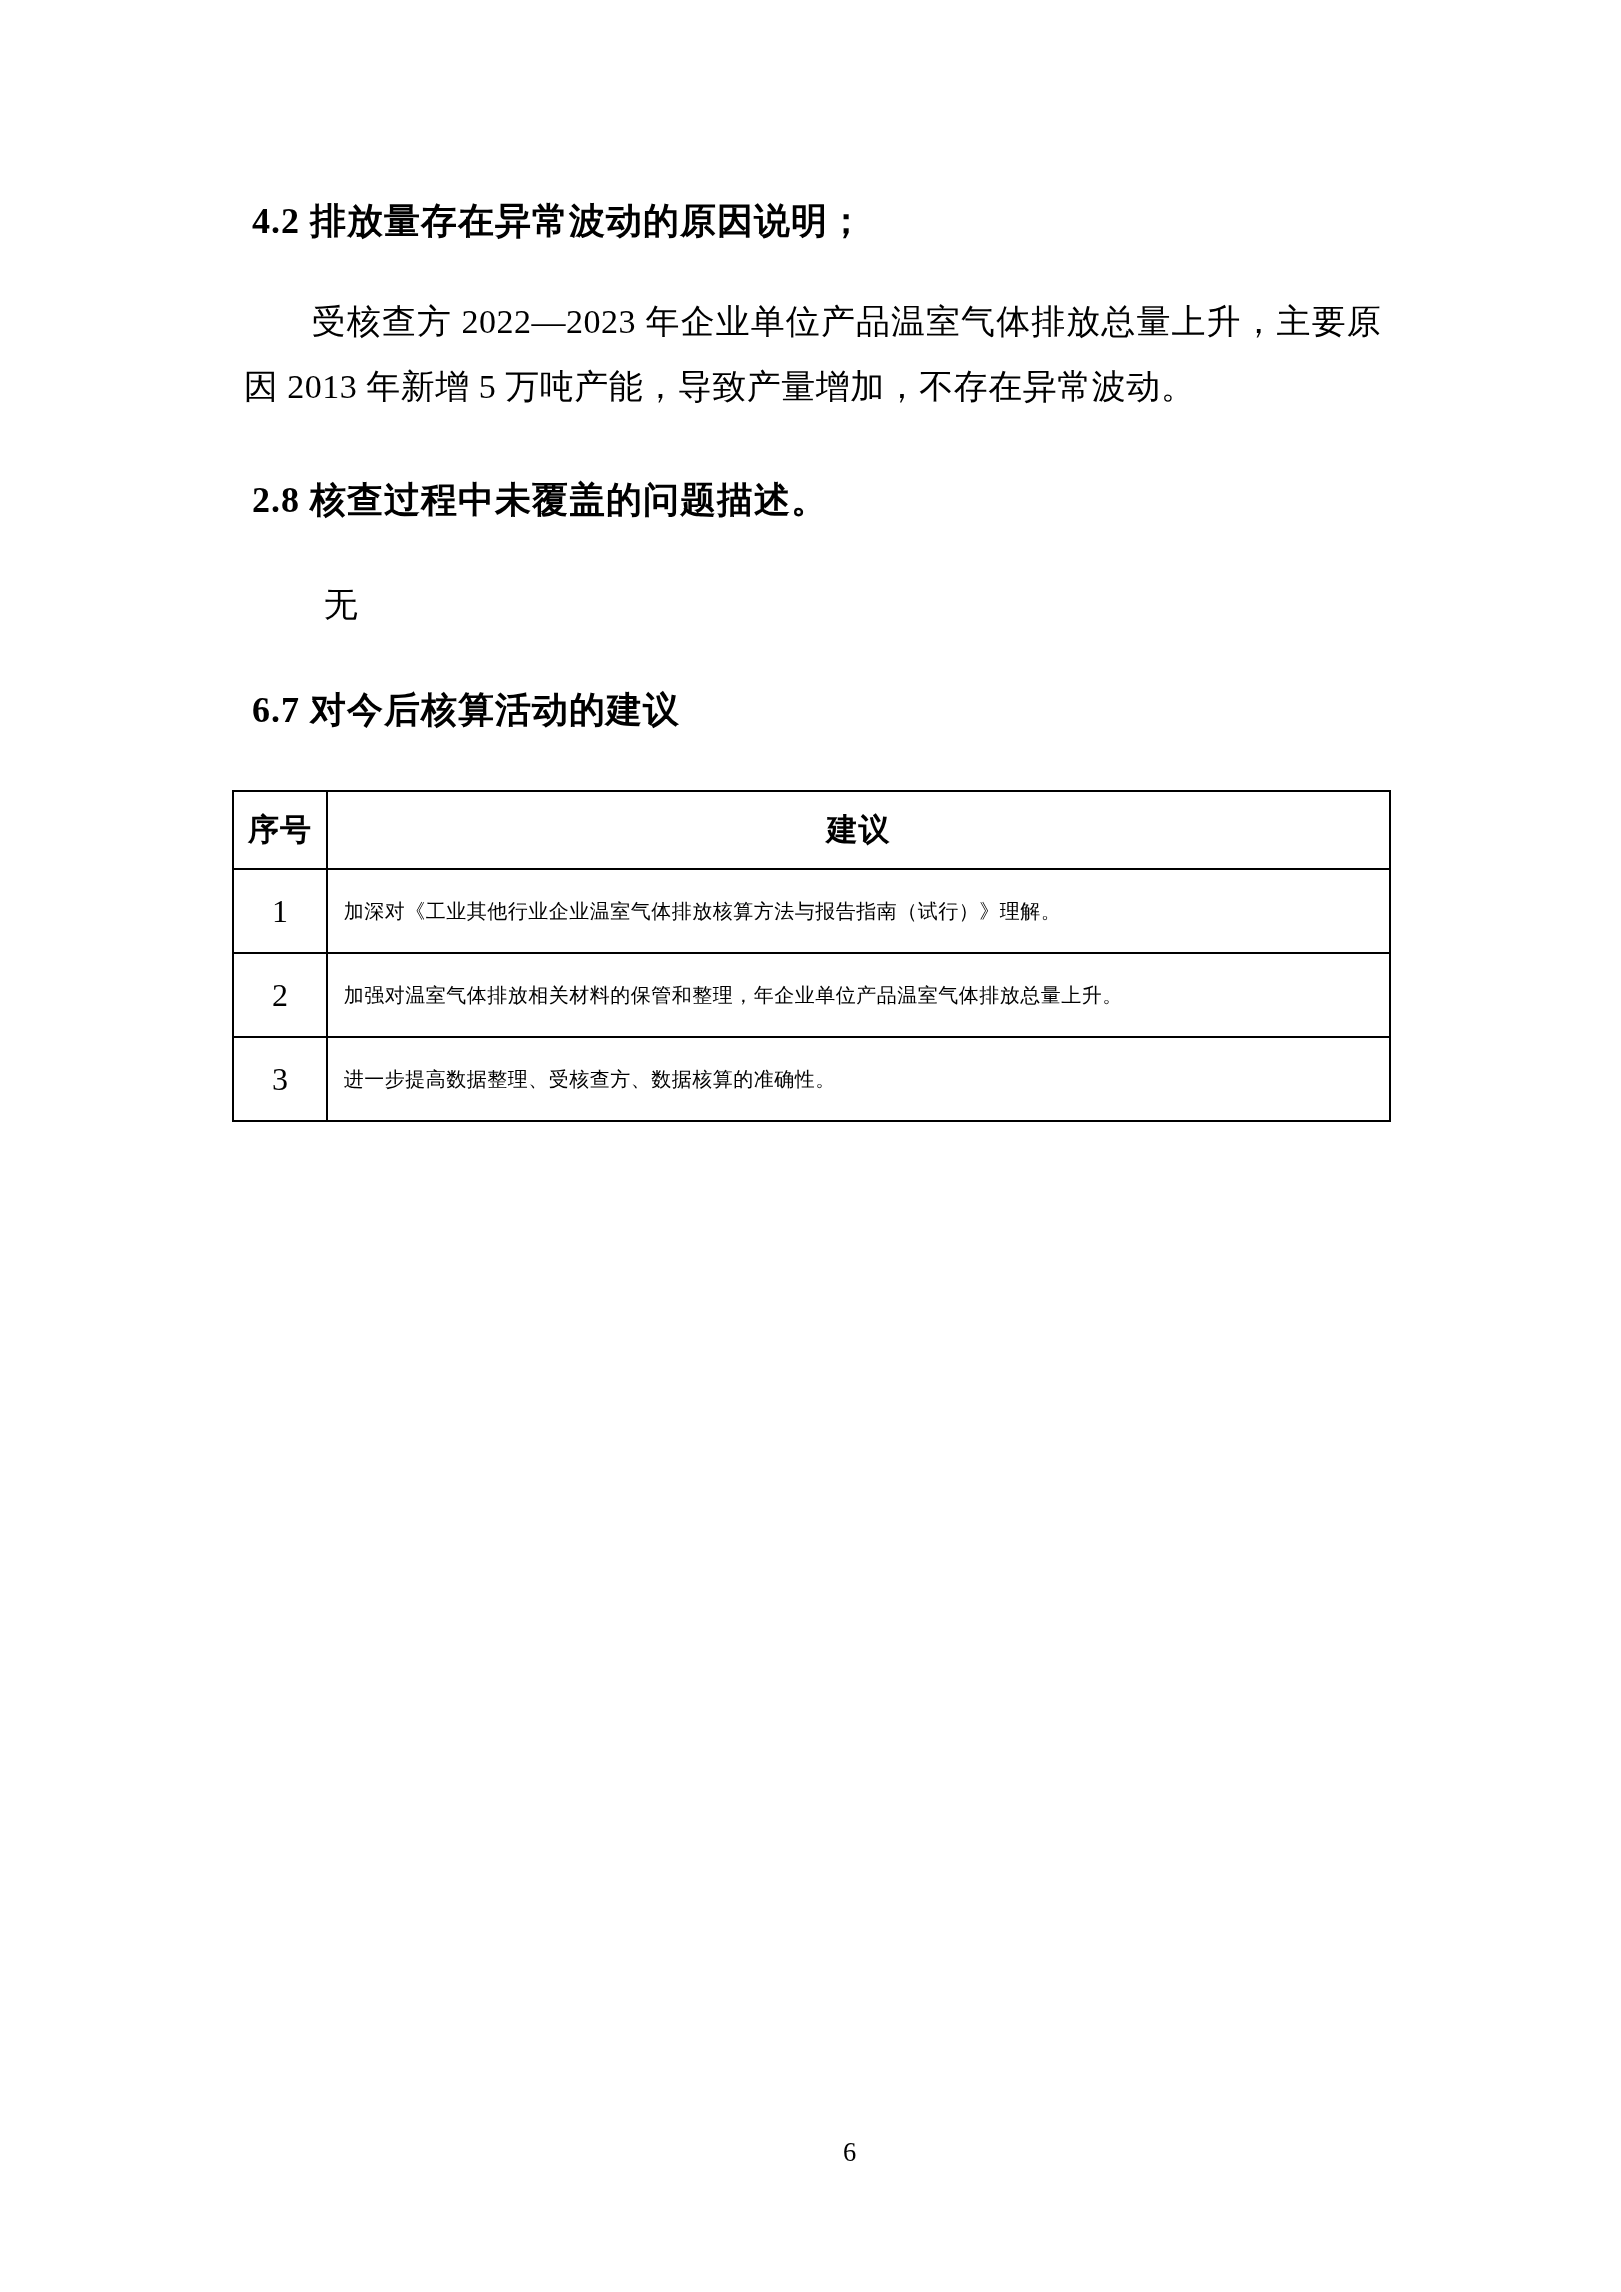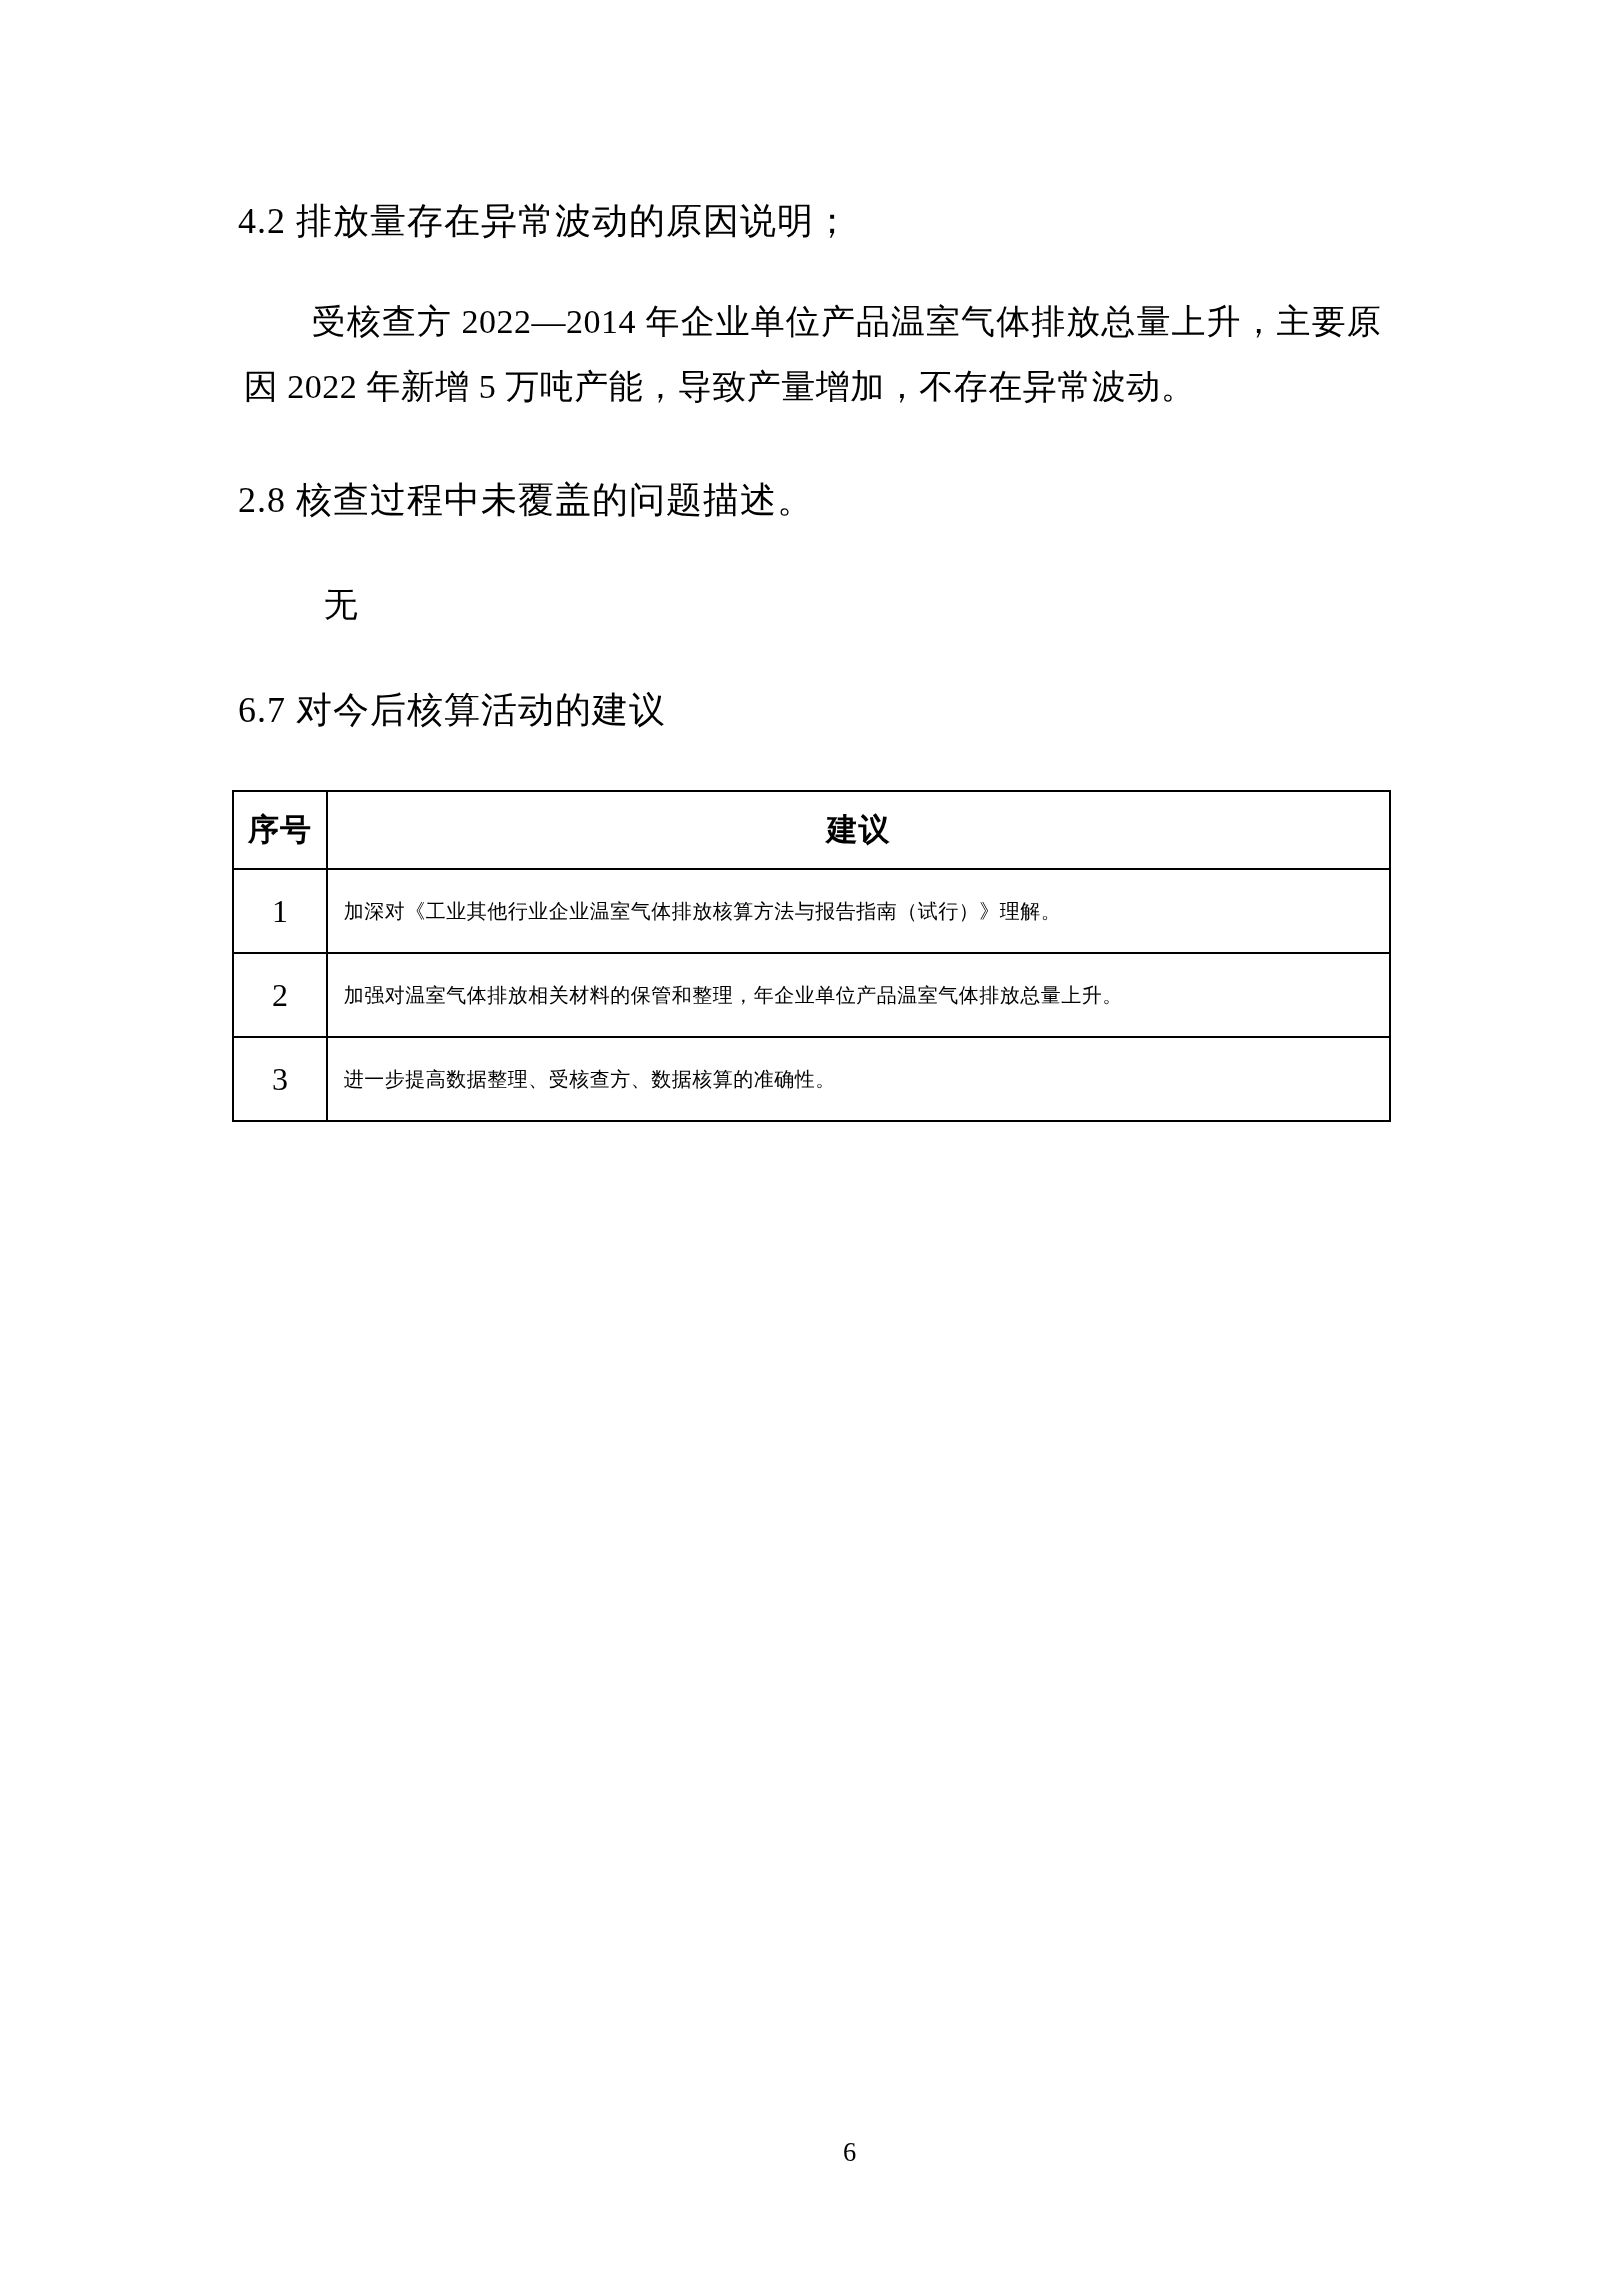--- a/index.html
+++ b/index.html
@@ -16,23 +16,23 @@
     color: #000000;
     overflow: hidden;
   }
   .content {
     position: absolute;
     left: 232px;
     top: 0;
     width: 1159px;
   }
   .heading {
-    margin: 0 0 0 6px;
+    margin: 0 0 0 20px;
     font-size: 36px;
-    font-weight: normal;
+    font-weight: bold;
     line-height: 45px;
     letter-spacing: 1px;
     white-space: nowrap;
   }
   .h42 { margin-top: 199px; }
   .h43 { margin-top: 59px; }
   .h44 { margin-top: 61px; }
   .body-para {
     margin: 45px 0 0 11.8px;
     padding-right: 9.8px;
@@ -89,21 +89,21 @@
   }
 </style>
 </head>
 <body>
 
 <div class="page">
   <div class="content">
 
     <div class="heading h42">4.2 排放量存在异常波动的原因说明；</div>
 
-    <p class="body-para">受核查方 2022—2014 年企业单位产品温室气体排放总量上升，主要原因 2022 年新增 5 万吨产能，导致产量增加，不存在异常波动。</p>
+    <p class="body-para">受核查方 2022—2023 年企业单位产品温室气体排放总量上升，主要原因 2013 年新增 5 万吨产能，导致产量增加，不存在异常波动。</p>
 
     <div class="heading h43">2.8 核查过程中未覆盖的问题描述。</div>
 
     <p class="none-para">无</p>
 
     <div class="heading h44">6.7 对今后核算活动的建议</div>
 
     <table class="sugg-table">
       <colgroup>
         <col class="col-no">

